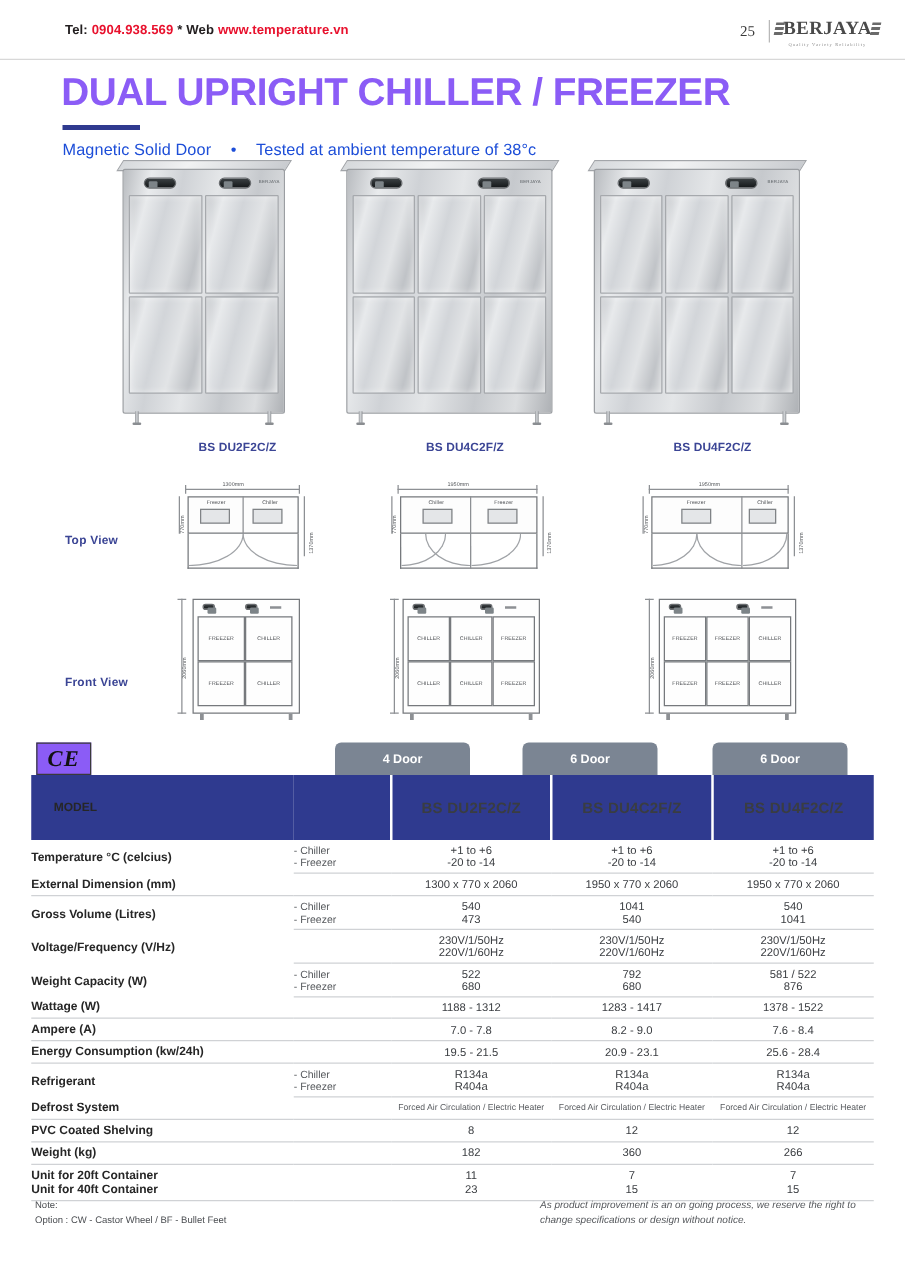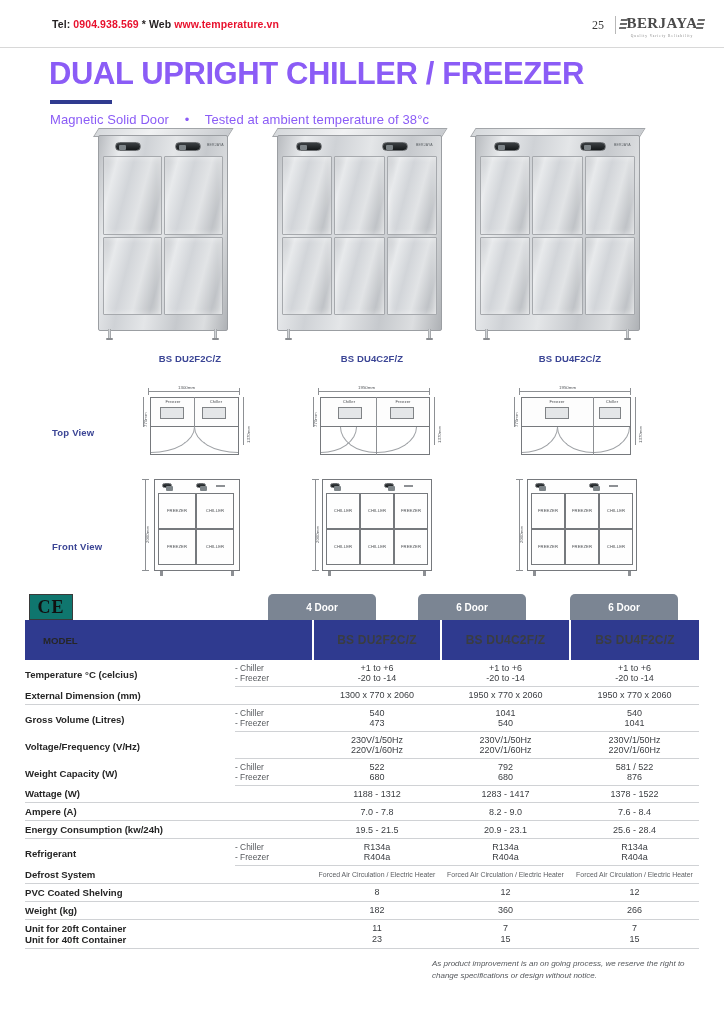--- a/index.html
+++ b/index.html
@@ -48,21 +48,21 @@
   .title {
     position:absolute; left:49px; top:58px;
     font-size:31px; font-weight:bold; color:#8b5cf6; letter-spacing:-.4px;
     line-height:1; white-space:nowrap;
   }
   .title-rule {
     position:absolute; left:50px; top:100px; width:62px; height:4px; background:#2f3a8f;
   }
   .subtitle {
     position:absolute; left:50px; top:112px;
-    font-size:13px; color:#8b5cf6; letter-spacing:.1px; white-space:nowrap;
+    font-size:13px; color:#1d4ed8; letter-spacing:.1px; white-space:nowrap;
   }
   .subtitle .dot { display:inline-block; margin:0 12px; }
 
   
   .photos { position:absolute; left:0; top:135px; width:724px; height:230px; }
   .photo-col { position:absolute; top:0; width:200px; height:230px; }
   .photo-col.c1 { left:90px; }
   .photo-col.c2 { left:272px; }
   .photo-col.c3 { left:470px; }
 
@@ -136,42 +136,42 @@
     border-bottom-right-radius:100%; background:transparent;
   }
   .arc-l {
     position:absolute; border:0.8px solid #9fa2a6; border-top:none; border-right:none;
     border-bottom-left-radius:100%; background:transparent;
   }
 
   
   .ce {
     position:absolute; left:29px; top:594px; width:44px; height:26px;
-    border:1.4px solid #3a3a3a; background:#0f766e;
+    border:1.4px solid #3a3a3a; background:#8b5cf6;
     display:flex; align-items:center; justify-content:center;
     font-family:"Liberation Serif", serif; font-size:18px; font-weight:bold;
-    color:#111; letter-spacing:1px;
+    color:#111; letter-spacing:1px;font-style:italic;
   }
   .tab {
     position:absolute; top:594px; height:26px; width:108px;
     background:#7b8593; border-radius:5px 5px 0 0;
     color:#fff; font-size:10px; font-weight:bold;
     display:flex; align-items:center; justify-content:center;
   }
   .tab1 { left:268px; }
   .tab2 { left:418px; }
   .tab3 { left:570px; }
 
   table.spec {
     position:absolute; left:25px; top:620px; width:674px;
     border-collapse:collapse; table-layout:fixed;
   }
   table.spec td { vertical-align:middle; }
   .hdr td {
-    background:#2f3a8f; color:#fff; height:40px;
+    background:#2f3a8f; color:#fff; height:52px;
     font-size:11.5px; font-weight:bold; letter-spacing:.2px;
   }
   .hdr td.c-label { padding-left:18px; text-align:left; }
   .hdr td.c-val { text-align:center; font-size:12px; }
   .hdr td.c-sub { background:#2f3a8f; }
   .sep-v { border-left:2px solid #ffffff; }
 
   tr.row td { border-bottom:1px solid #d0d2d5; padding:3px 0; }
   tr.row.nb td { border-bottom:none; padding-bottom:0; }
   tr.row.nt td { padding-top:0; }
@@ -629,15 +629,19 @@
       <tr class="row nt">
         <td class="c-label">Unit for 40ft Container</td>
         <td class="c-sub"></td>
         <td class="c-val">23</td>
         <td class="c-val">15</td>
         <td class="c-val">15</td>
       </tr>
     </tbody>
   </table>
 
+  <div class="footnote">
+    <div>Note:</div>
+    <div>Option : CW - Castor Wheel / BF - Bullet Feet</div>
+  </div>
   <div class="disclaimer">As product improvement is an on going process, we reserve the right to change specifications or design without notice.</div>
 
 </div>
 
 </body></html>

